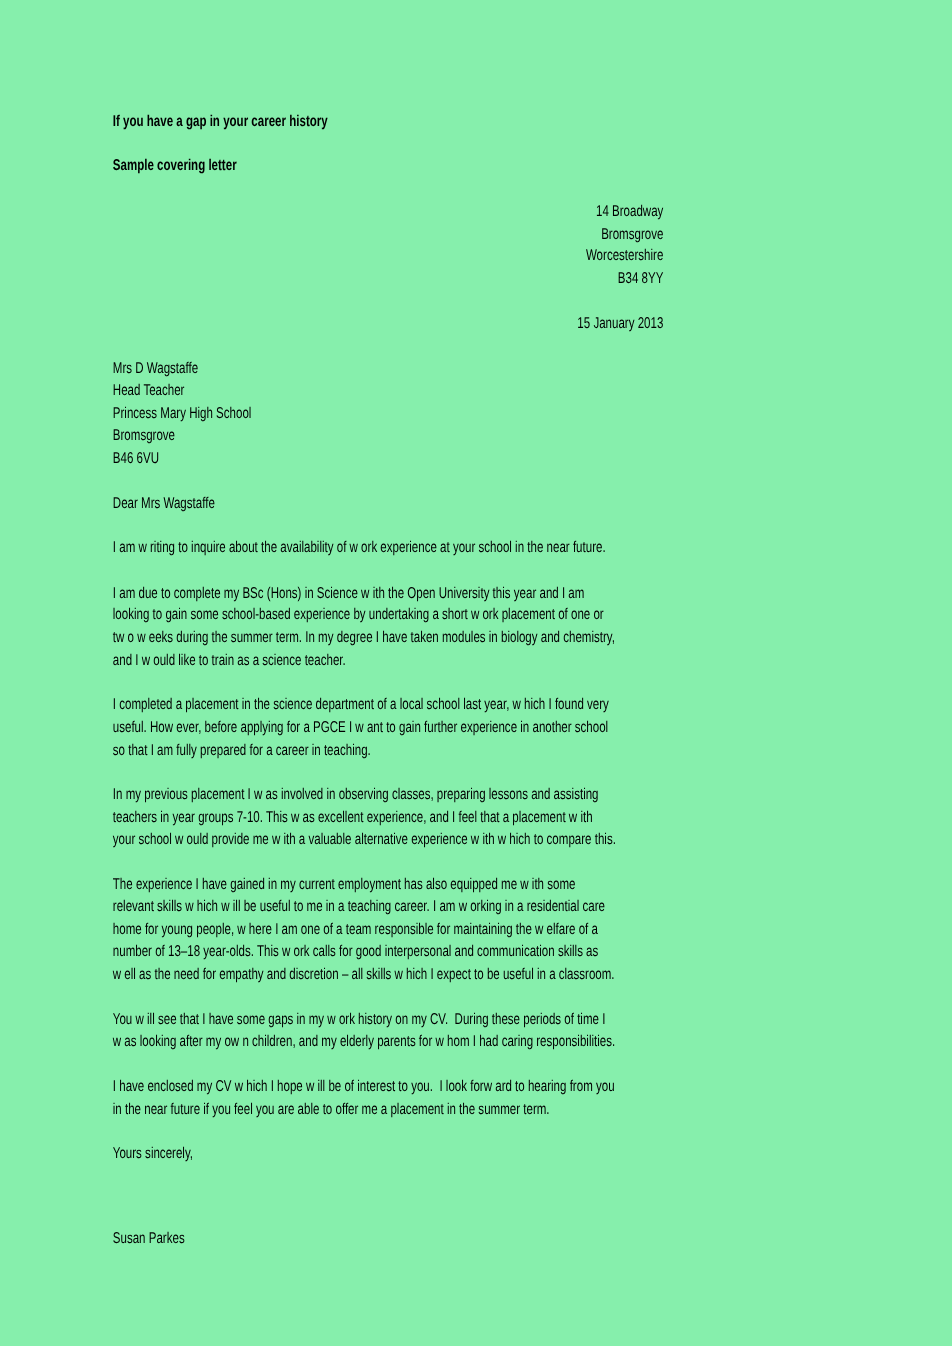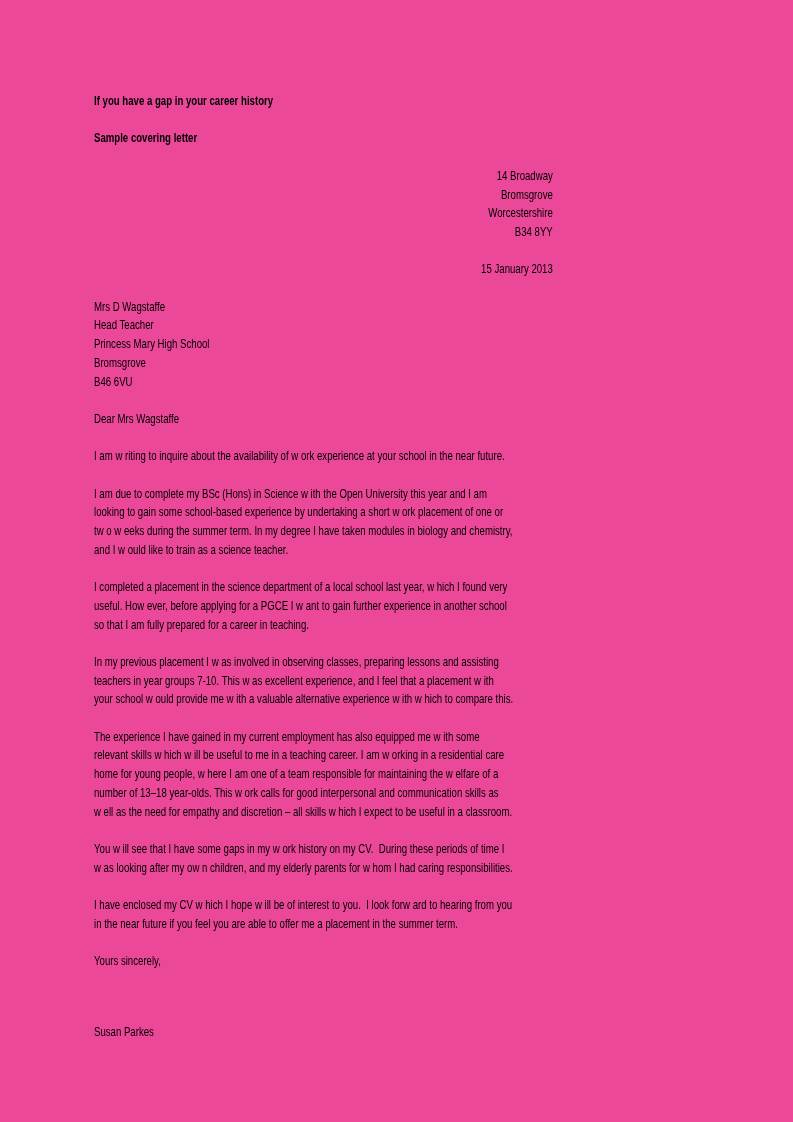--- a/index.html
+++ b/index.html
@@ -4,21 +4,21 @@
 <style>
   html, body {
     margin: 0;
     padding: 0;
     background: #ffffff;
   }
   .page {
     position: relative;
     width: 793px;
     height: 1122px;
-    background: #ec4899;
+    background: #86efac;
     color: #000000;
     font-family: "Liberation Sans", "DejaVu Sans", sans-serif;
     font-size: 13px;
     line-height: 18.7px;
     overflow: hidden;
   }
   
   .content {
     position: absolute;
     left: 94px;

